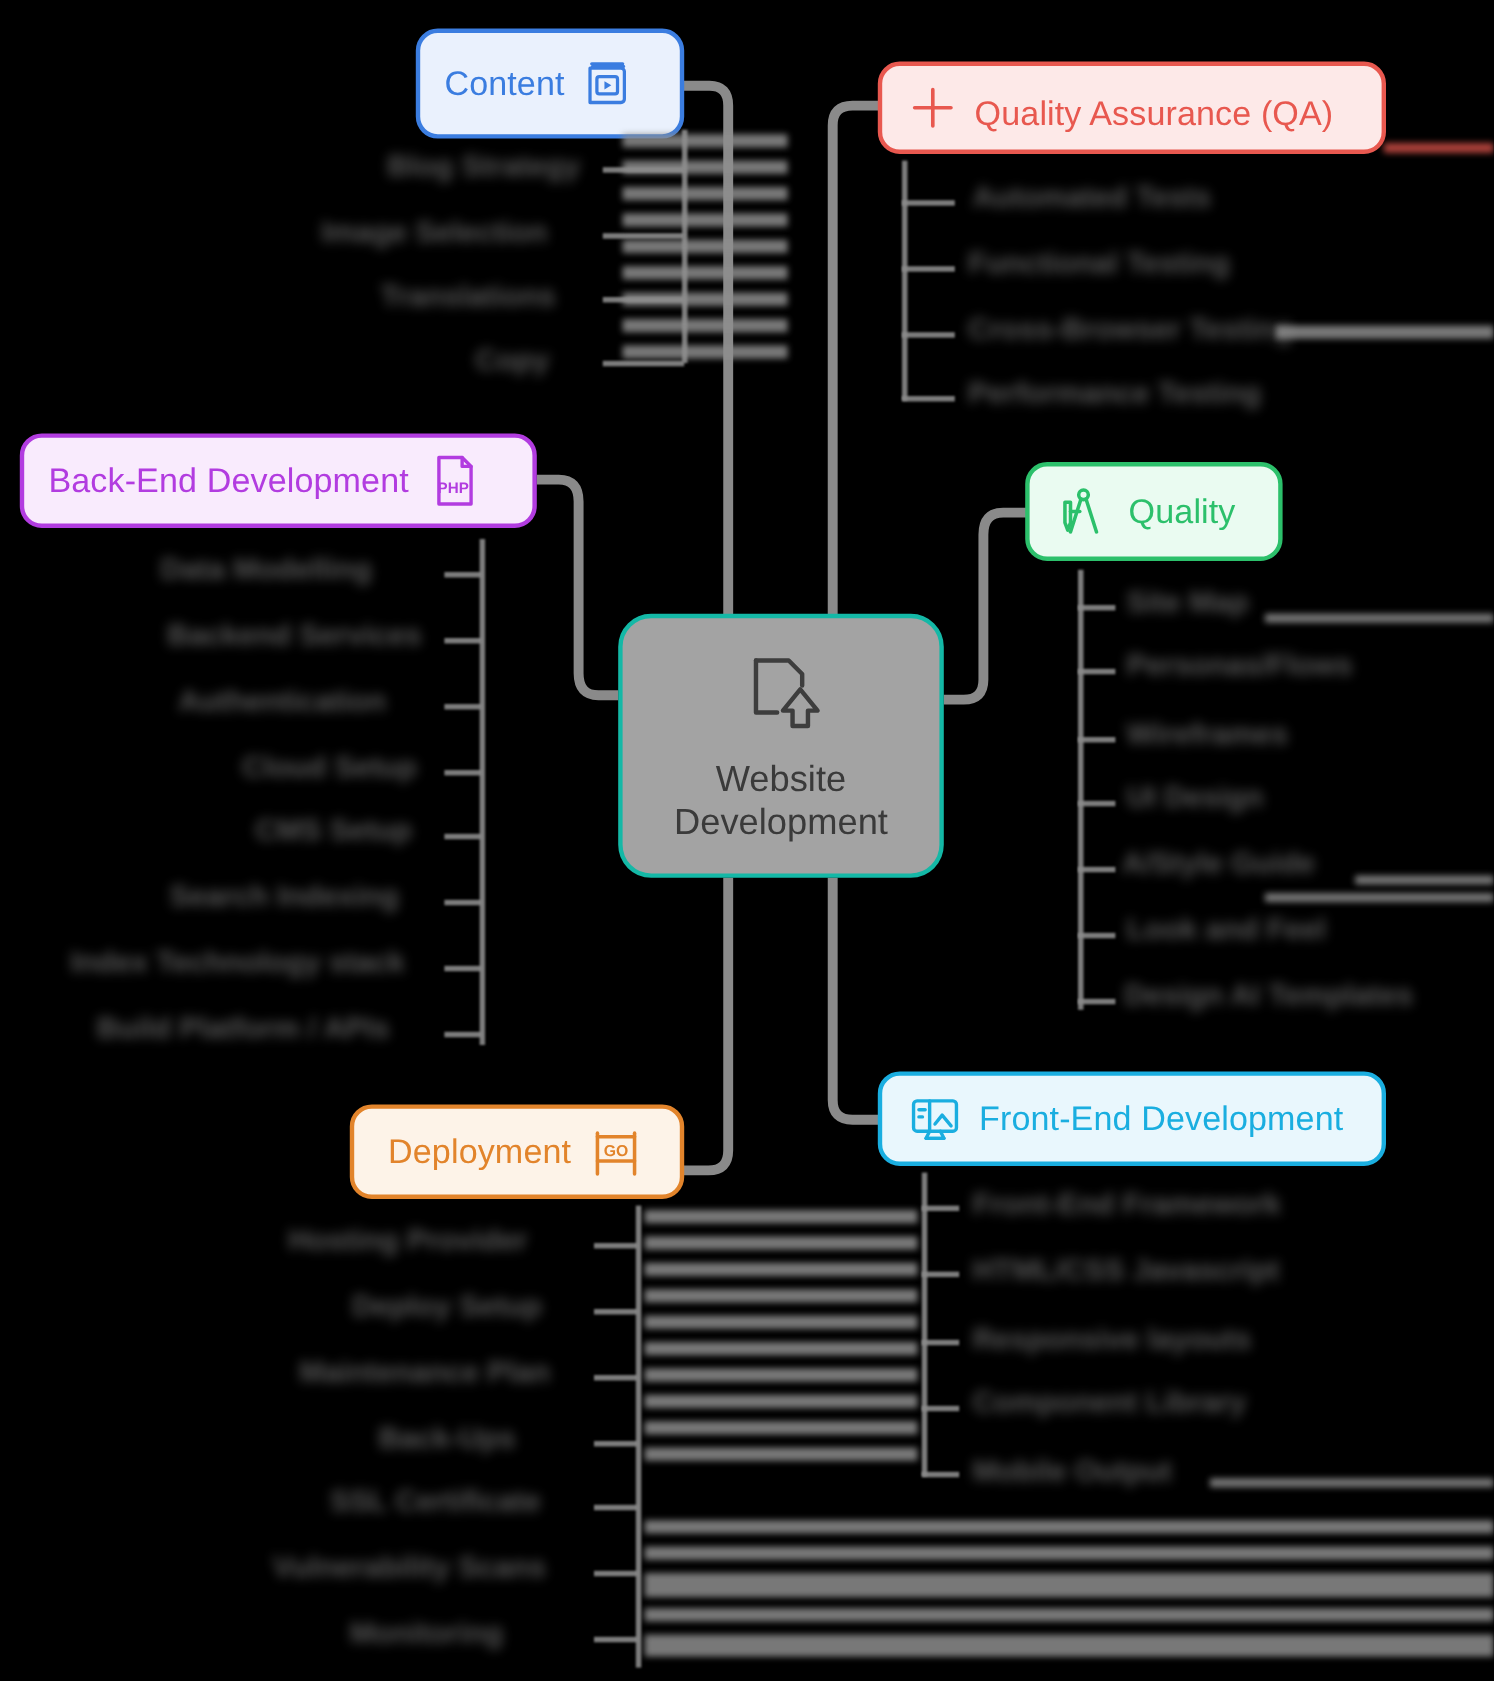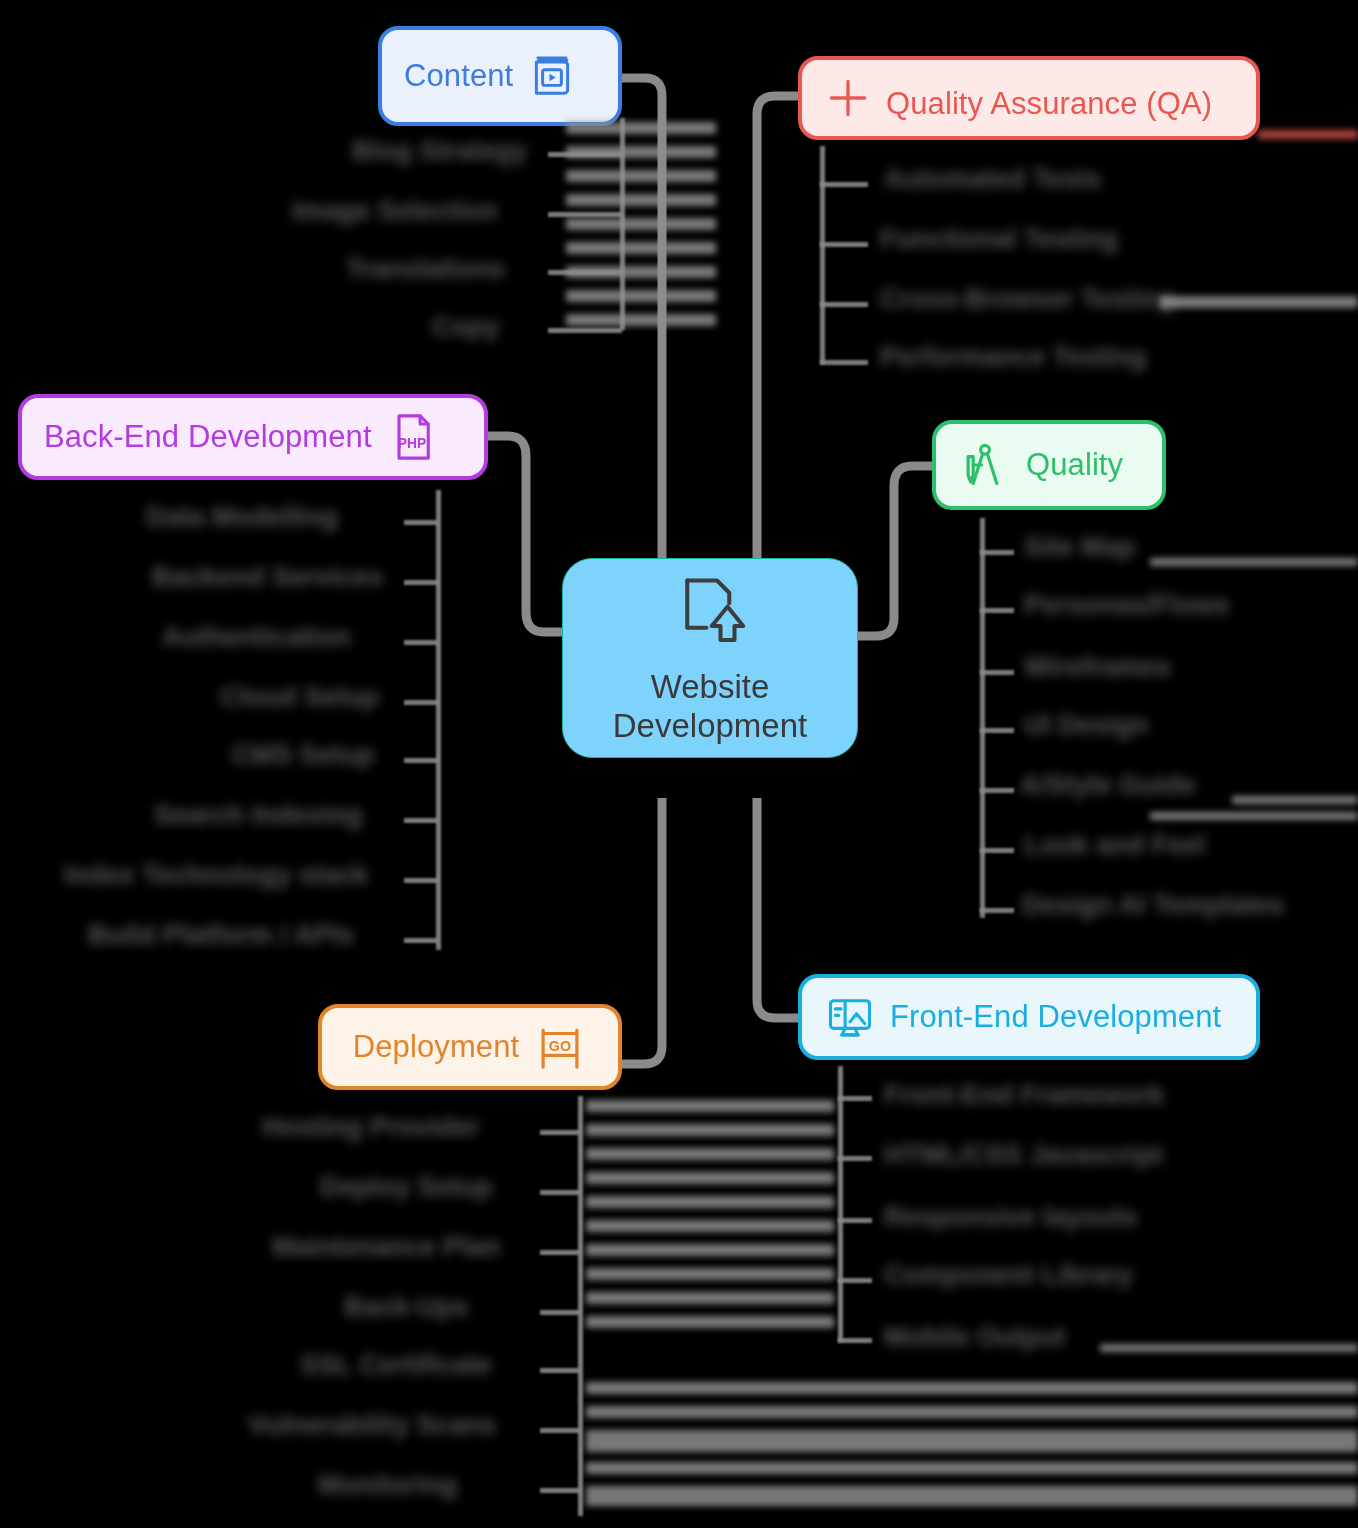--- a/index.html
+++ b/index.html
@@ -17,22 +17,22 @@
     border-radius:20px;border:4px solid #888;
     box-sizing:border-box;white-space:nowrap;
     padding:10px 22px;
   }
   .node .label{font-size:31px;line-height:1.1;letter-spacing:.1px;}
   .node .ico{display:flex;align-items:center;justify-content:center;flex:none;}
   .node .ico svg{display:block;}
 
   
   #root{
-    position:absolute;left:562px;top:558px;width:296px;height:200px;
-    background:#7dd3fc;border:1px solid #14b8a6;border-radius:30px;
+    position:absolute;left:562px;top:558px;width:296px;height:240px;
+    background:#a3a3a3;border:4px solid #14b8a6;border-radius:30px;
     display:flex;flex-direction:column;align-items:center;justify-content:center;
     box-sizing:border-box;gap:10px;
   }
   #root .rlabel{
     font-size:33px;color:#3a3a3a;text-align:center;line-height:1.18;
   }
 
   
   .branch{position:absolute;}
   .subtext{

